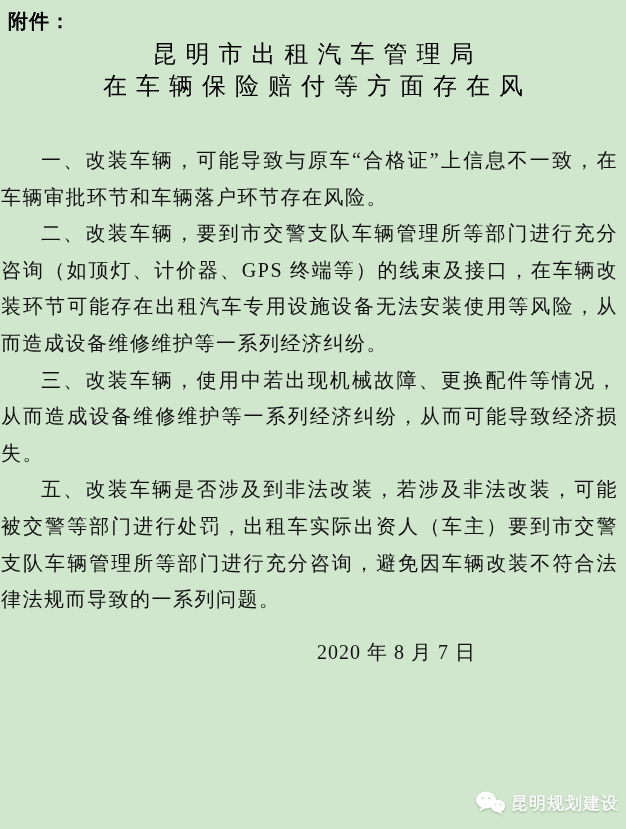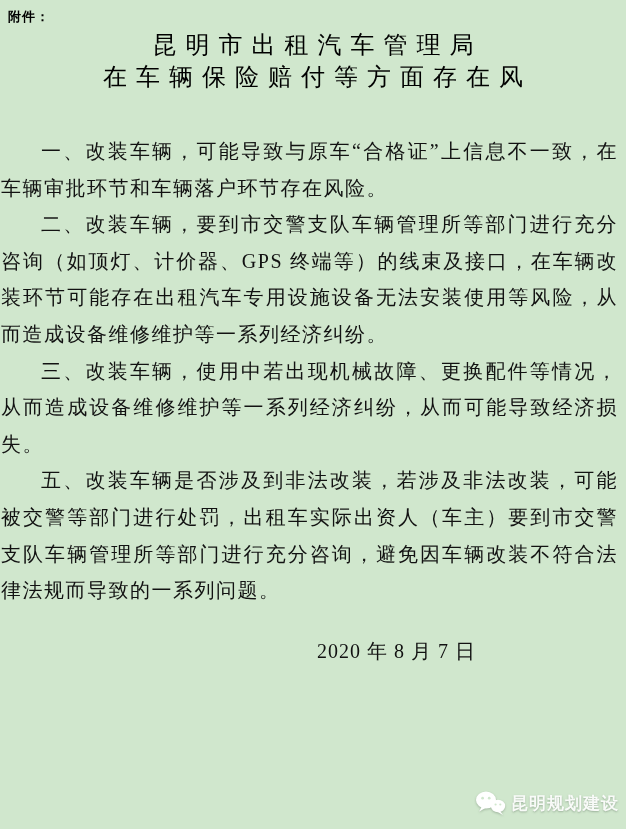--- a/index.html
+++ b/index.html
@@ -9,21 +9,21 @@
     background: #d0e7cd;
     position: relative;
     overflow: hidden;
     font-family: "Liberation Serif", serif;
     color: #121212;
   }
   .attachment {
     padding: 8px 12px 0 8px;
     font-family: "Liberation Sans", sans-serif;
     font-weight: bold;
-    font-size: 13px;
+    font-size: 20px;
     color: #000;
     letter-spacing: 1px;
   }
   .title {
     text-align: center;
     font-family: "Liberation Sans", sans-serif;
     font-weight: normal;
     font-size: 24px;
     line-height: 32px;
     color: #000;
@@ -42,21 +42,21 @@
   .content p { margin: 0; text-indent: 2em; }
   .text-cursor {
     display: inline-block;
     width: 2px;
     height: 25px;
     background: #000;
     vertical-align: -4px;
     margin: 0 1px;
   }
   .date-line {
-    margin-top: 24px;
+    margin-top: 16px;
     text-align: right;
     padding-right: 142px;
     font-size: 20px;
     letter-spacing: 1px;
   }
   .watermark {
     position: absolute;
     right: 7px;
     bottom: 12px;
     display: flex;

